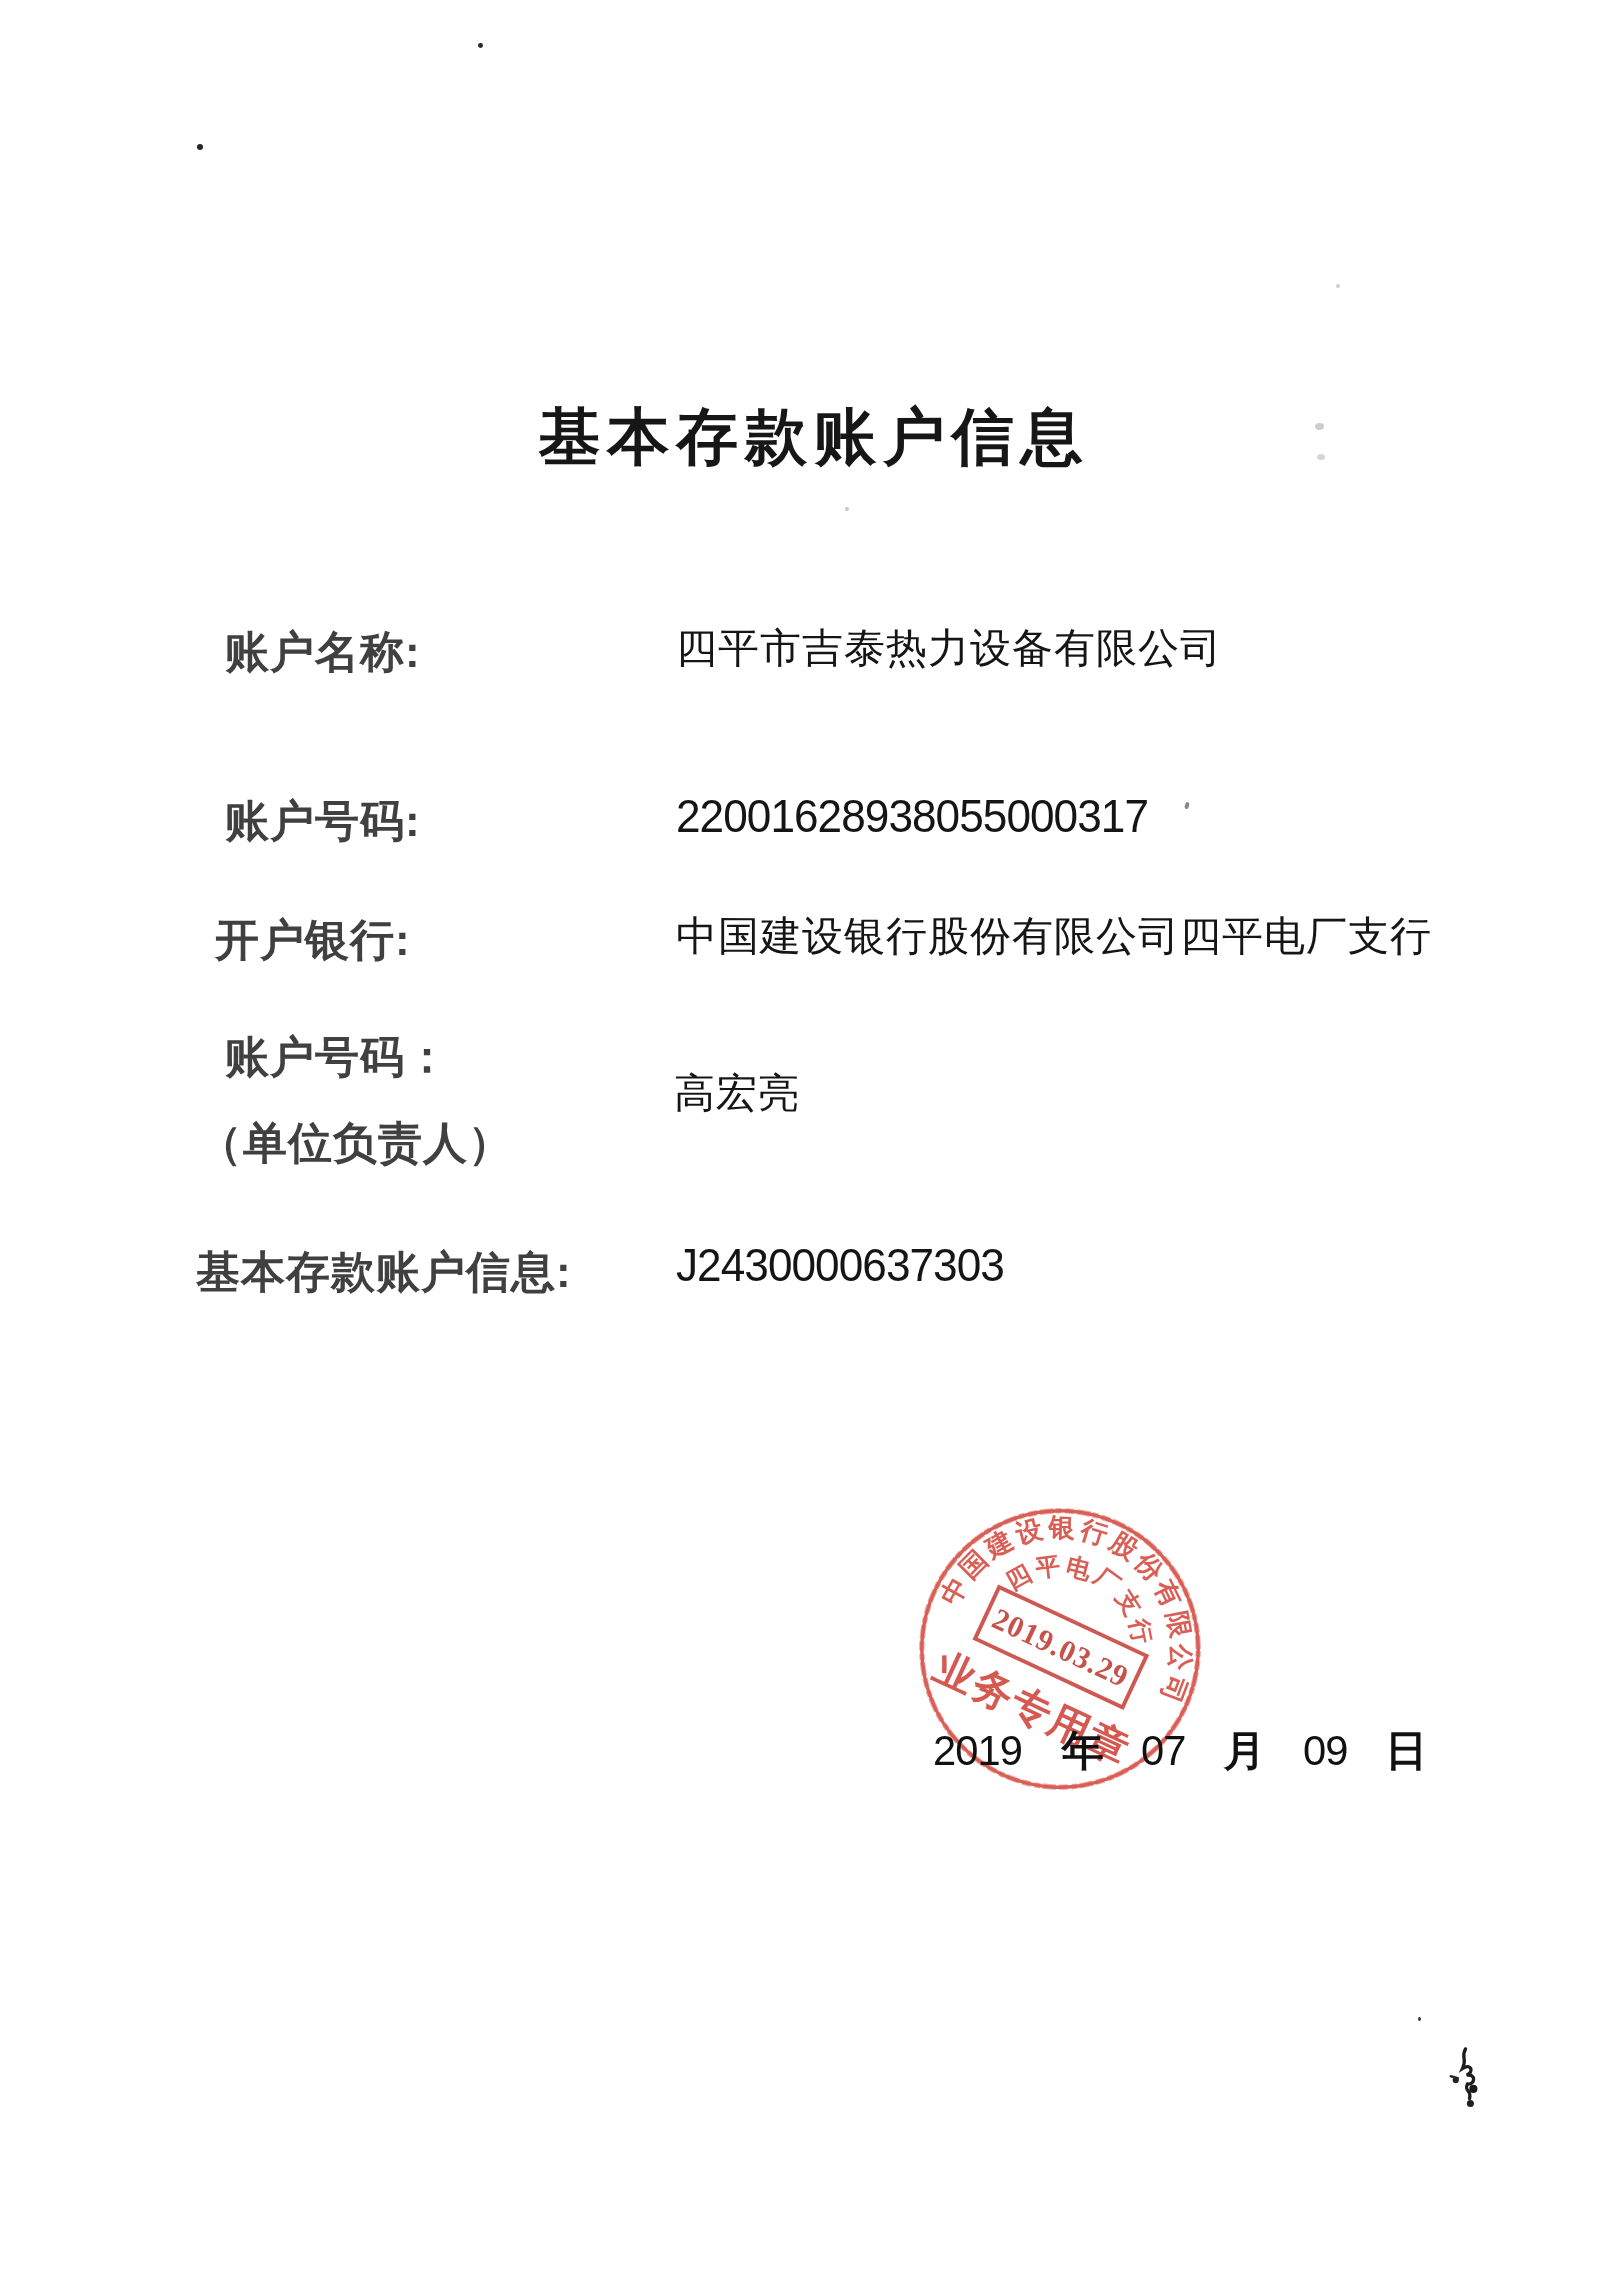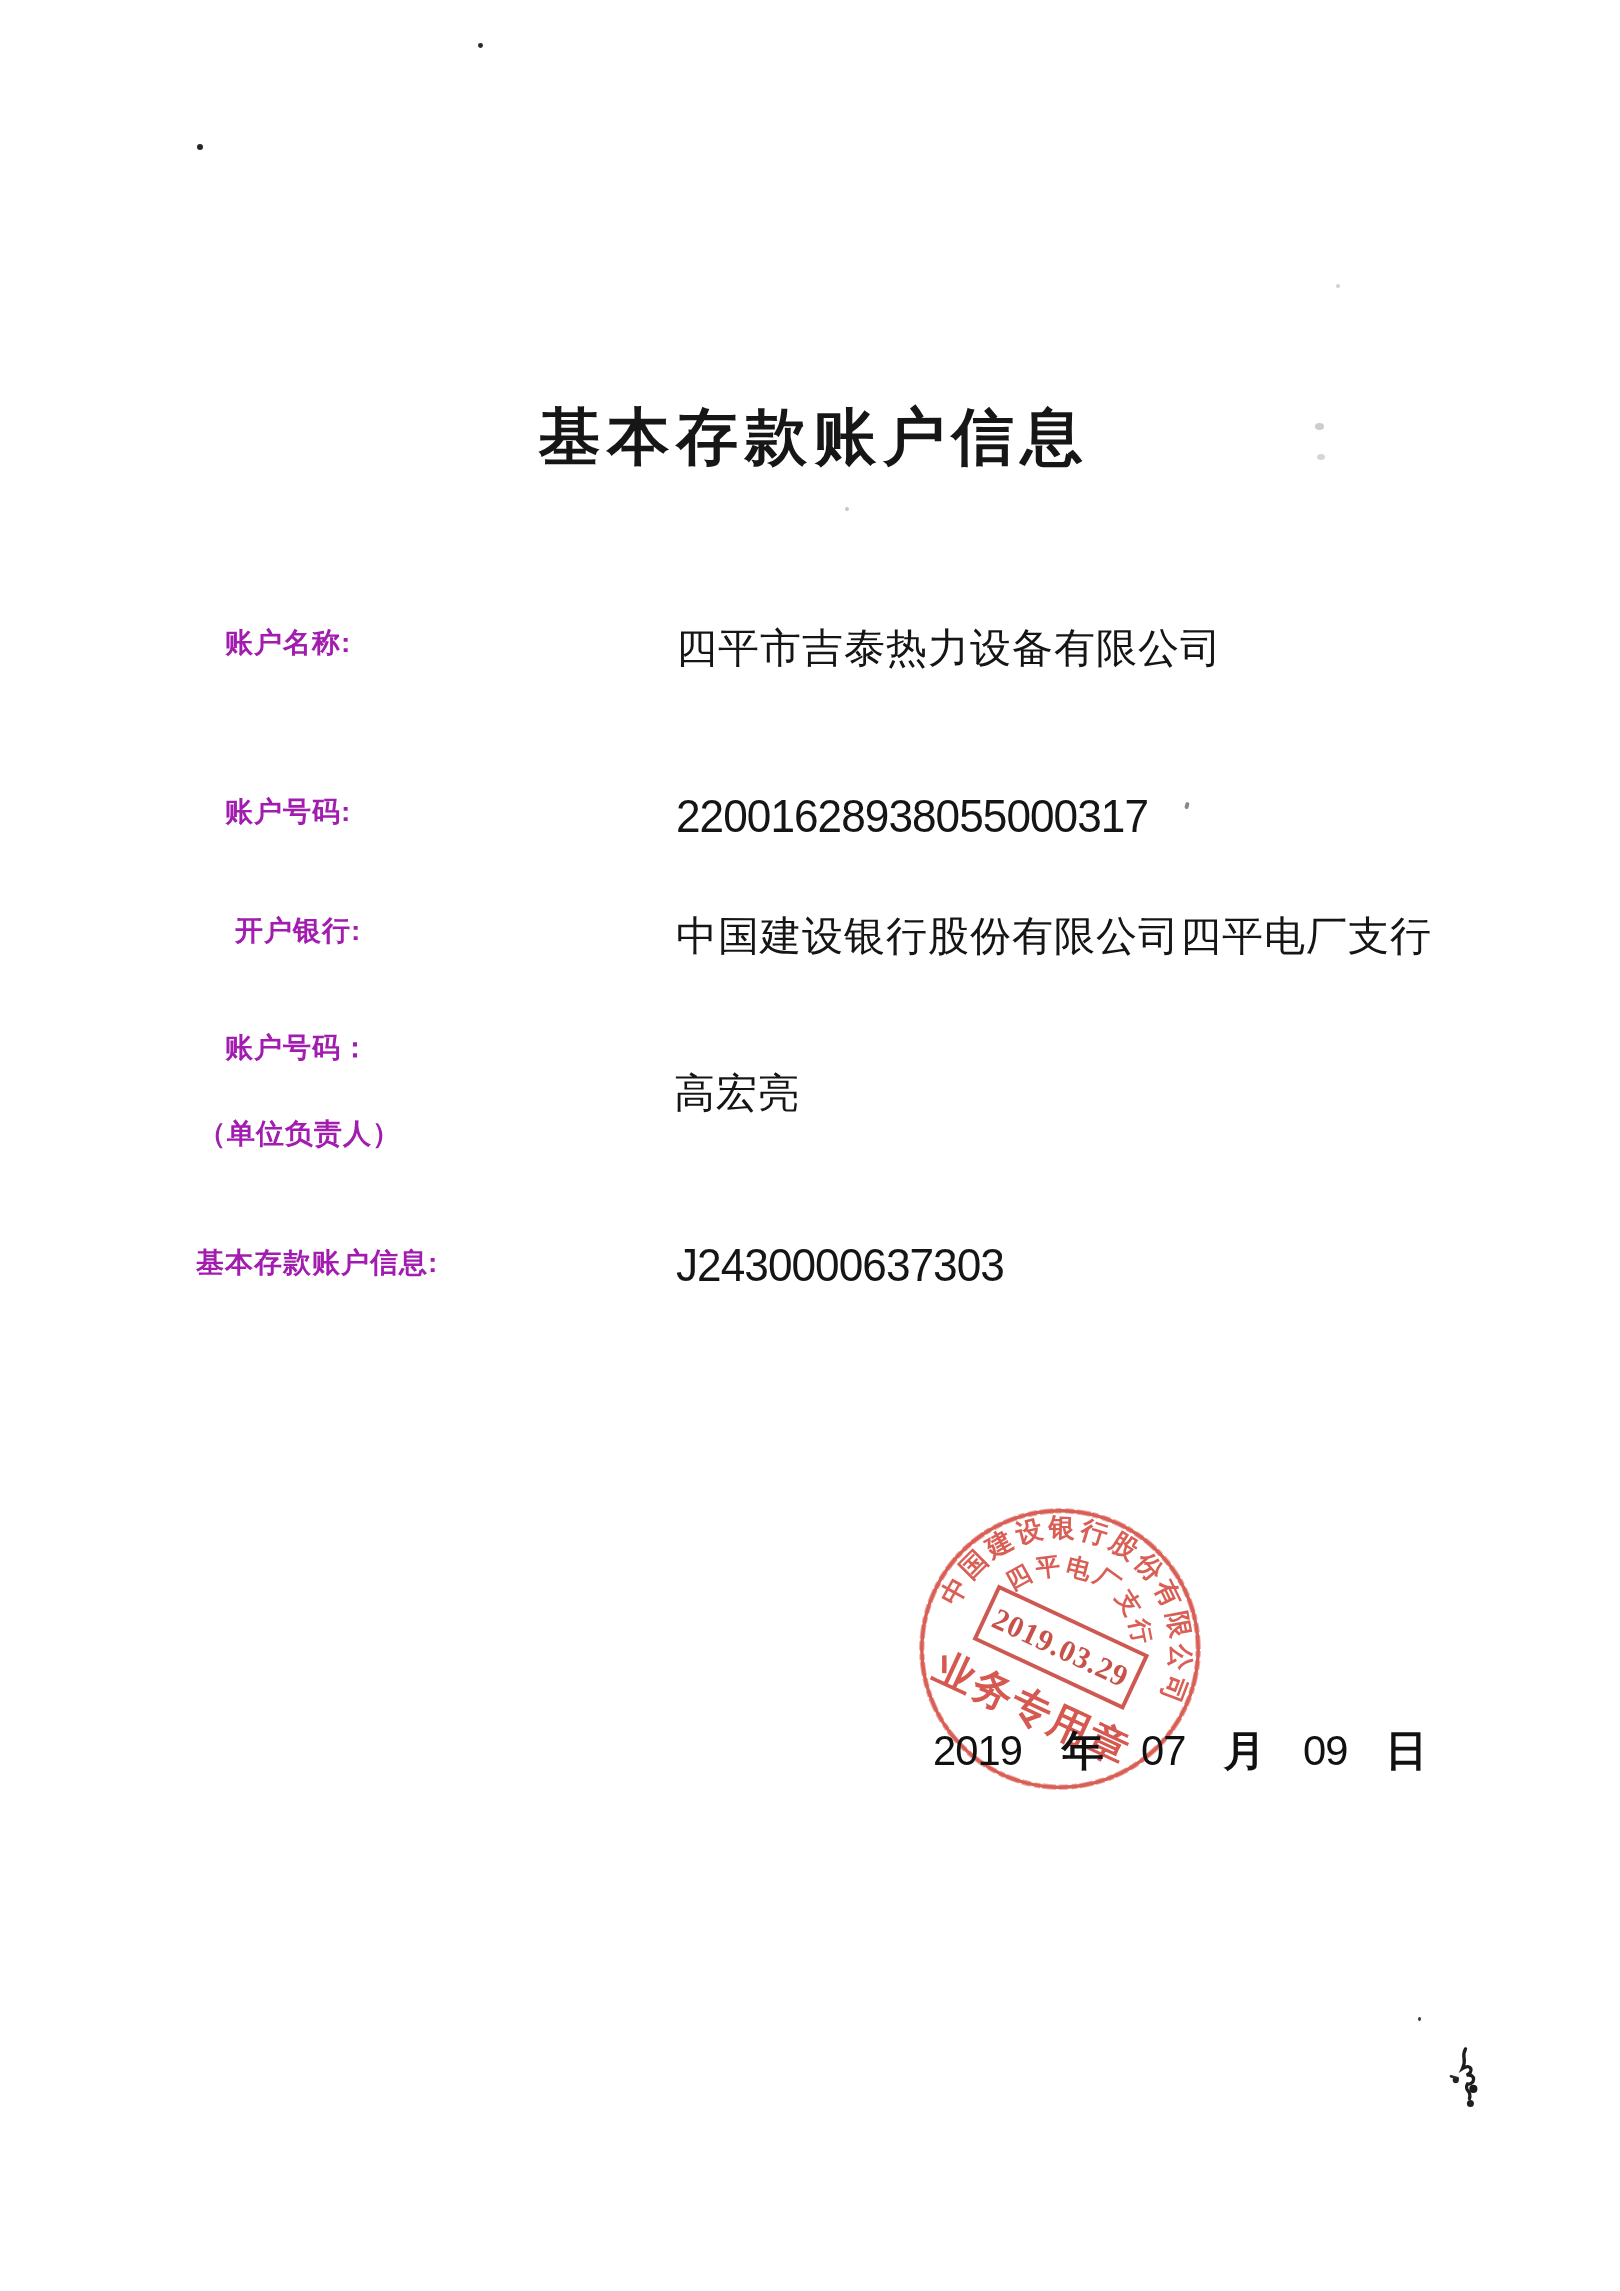--- a/index.html
+++ b/index.html
@@ -10,27 +10,27 @@
     color:#1c1c1c;
   }
   .doc-title{
     position:absolute;left:4px;top:353px;width:1620px;
     text-align:center;
     font-family:Liberation Sans, sans-serif;
     font-size:62px;font-weight:700;letter-spacing:6.9px;
     color:#161616;
   }
   .lbl,.val{position:absolute;white-space:nowrap;line-height:1.15;}
-  .lbl{font-weight:700;font-size:28px;letter-spacing:1px;color:#a21caf;}
+  .lbl{font-weight:700;font-size:44px;letter-spacing:1px;color:#404040;}
   .val{font-size:41px;letter-spacing:1px;color:#151515;}
   .num{font-size:46px;letter-spacing:-1px;transform:scaleX(.96);transform-origin:left top;}
   
   .r1l{left:225px;top:627px;}  .r1v{left:676px;top:625px;}
   .r2l{left:225px;top:796px;}  .r2v{left:676px;top:790px;}
-  .r3l{left:235px;top:915px;}  .r3v{left:676px;top:913px;}
+  .r3l{left:215px;top:915px;}  .r3v{left:676px;top:913px;}
   .r4l1{left:225px;top:1032px;} .r4l2{left:198px;top:1110px;margin-top:8px;} .r4v{left:674px;top:1070px;}
   .r5l{left:196px;top:1247px;} .r5v{left:676px;top:1239px;}
   
   .date-line{
     position:absolute;left:933px;top:1723px;z-index:3;
     display:flex;align-items:baseline;gap:37px;
     font-size:44px;color:#111;text-align:center;
   }
   .date-line .dnum{letter-spacing:-1px;font-size:43px;transform:scaleX(.97);transform-origin:left top;}
   .date-line .dunit{font-size:42px;font-weight:600;}

